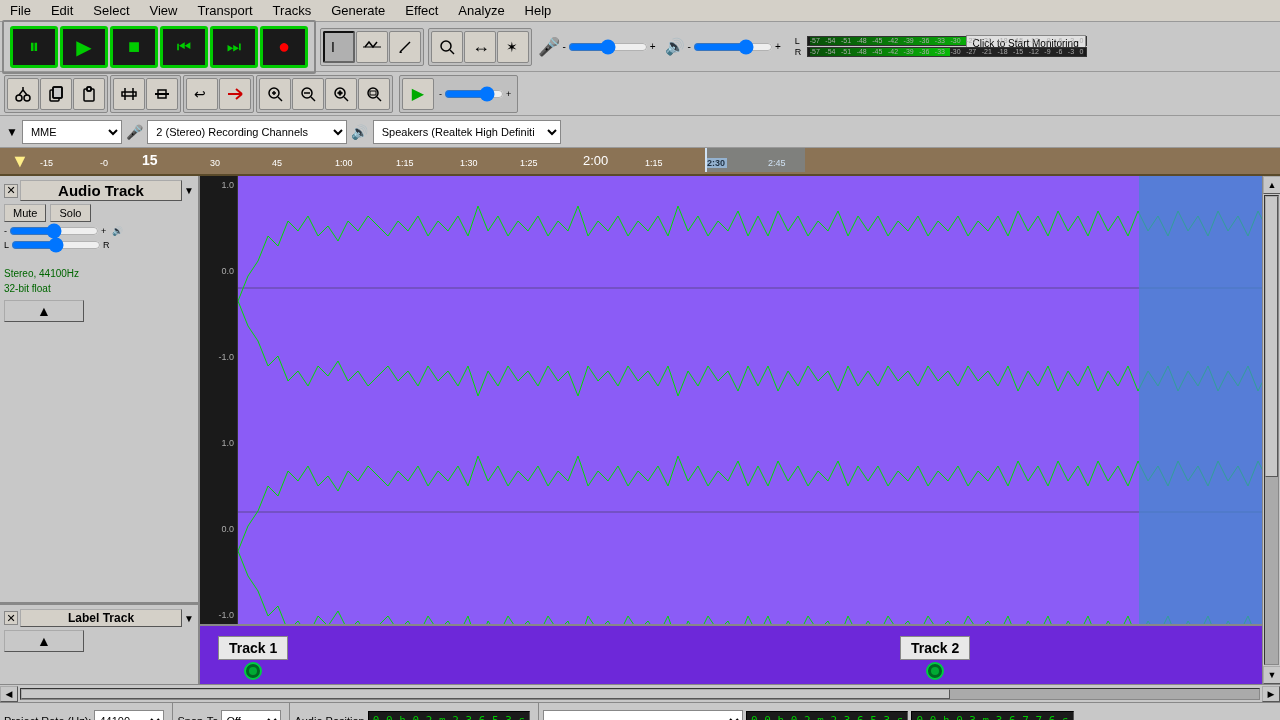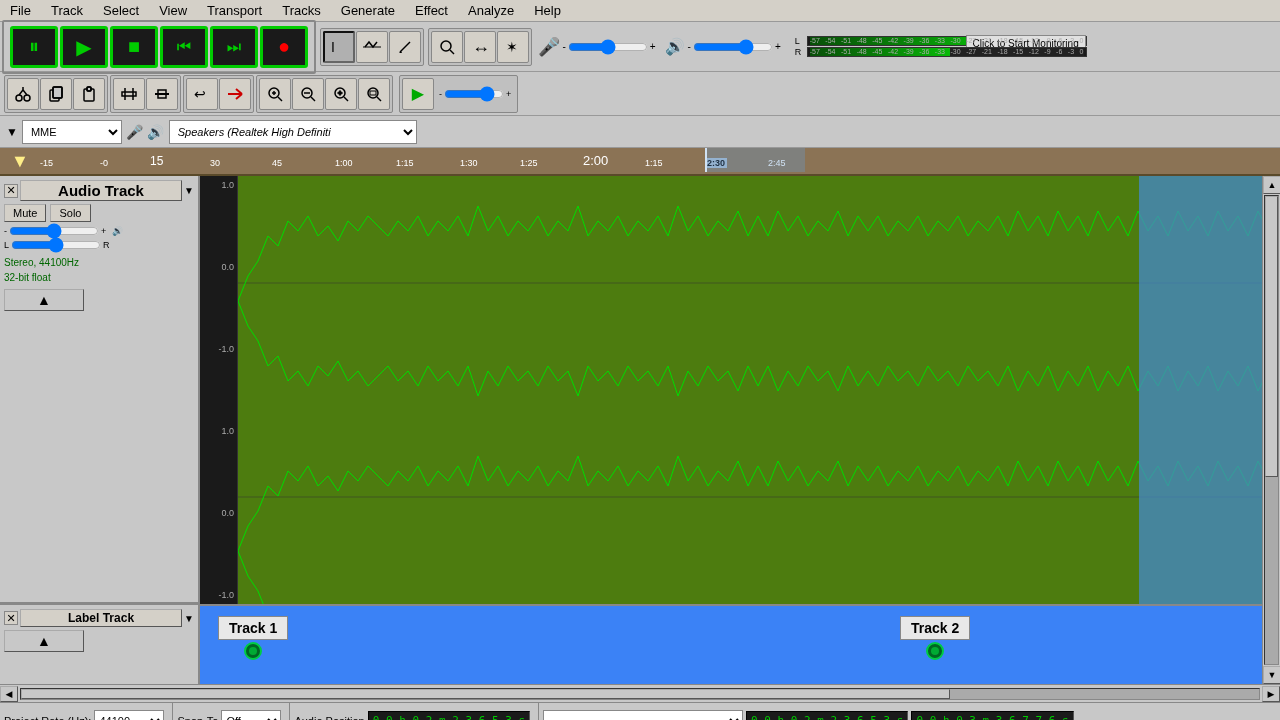--- a/index.html
+++ b/index.html
@@ -21,21 +21,21 @@
     #timeline-ruler { background: #8b7355; height: 28px; position: relative; border-bottom: 2px solid #5a4a2a; display: flex; align-items: center; }
 
     
     #status-bar { background: #c8c8c8; border-top: 1px solid #888; height: 36px; display: flex; align-items: center; padding: 0 4px; gap: 6px; }
   </style>
 </head>
 <body>
 
 <div id="menubar">
   <div class="menu-item">File</div>
-  <div class="menu-item">Track</div>
+  <div class="menu-item">Edit</div>
   <div class="menu-item">Select</div>
   <div class="menu-item">View</div>
   <div class="menu-item">Transport</div>
   <div class="menu-item">Tracks</div>
   <div class="menu-item">Generate</div>
   <div class="menu-item">Effect</div>
   <div class="menu-item">Analyze</div>
   <div class="menu-item">Help</div>
 </div>
 
@@ -267,37 +267,40 @@
     </div>
   </div>
 </div>
 
 <div id="device-toolbar">
   <span style="font-size:12px;">▼</span>
   <select class="device-select" style="width:100px;">
     <option>MME</option>
   </select>
   <span style="font-size:14px;">🎤</span>
+  <select class="device-select" style="width:200px;">
+    <option>2 (Stereo) Recording Channels</option>
+  </select>
   <span style="font-size:14px;">🔊</span>
-  <select class="device-select" style="width:248px;font-style:italic;">
+  <select class="device-select" style="width:188px;">
     <option>Speakers (Realtek High Definiti</option>
   </select>
 </div>
 
 <div id="timeline-ruler" style="position:relative; background:#8b7355; height:28px; border-bottom:2px solid #5a4a2a; display:flex; align-items:flex-end; padding-bottom:2px;">
 
   <div style="width:40px; display:flex; align-items:center; justify-content:center; flex-shrink:0;">
     <span style="color:#ffee88; font-size:18px; cursor:pointer;">▼</span>
   </div>
 
   <div style="flex:1; position:relative; height:100%; overflow:hidden;">
     <div style="position:absolute; bottom:2px; left:0; right:0; display:flex; align-items:flex-end;">
       <div style="position:absolute; left:0px; bottom:2px; color:#fff; font-size:9px;">-15</div>
       <div style="position:absolute; left:60px; bottom:2px; color:#fff; font-size:9px;">-0</div>
-      <div style="position:absolute; left:110px; bottom:2px; color:#fff; font-size:12px;">15</div>
+      <div style="position:absolute; left:102px; bottom:2px; color:#fff; font-size:14px;font-weight:bold;">15</div>
       <div style="position:absolute; left:170px; bottom:2px; color:#fff; font-size:9px;">30</div>
       <div style="position:absolute; left:232px; bottom:2px; color:#fff; font-size:9px;margin-top:16px;">45</div>
       <div style="position:absolute; left:295px; bottom:2px; color:#fff; font-size:9px;">1:00</div>
       <div style="position:absolute; left:356px; bottom:2px; color:#fff; font-size:9px;">1:15</div>
       <div style="position:absolute; left:420px; bottom:2px; color:#fff; font-size:9px;">1:30</div>
       <div style="position:absolute; left:480px; bottom:2px; color:#fff; font-size:9px;">1:25</div>
       <div style="position:absolute; left:543px; bottom:2px; color:#fff; font-size:13px;">2:00</div>
       <div style="position:absolute; left:605px; bottom:2px; color:#fff; font-size:9px;">1:15</div>
       <div style="position:absolute; left:665px; bottom:2px; color:#fff; font-size:9px; font-weight:bold; background:#aabbcc; padding:0 2px; color:#000;">2:30</div>
       <div style="position:absolute; left:728px; bottom:2px; color:#fff; font-size:9px;">2:45</div>
@@ -330,40 +333,40 @@
         <span style="font-size:9px;">-</span>
         <input type="range" min="0" max="100" value="50" style="width: 90px; cursor: pointer; height: 12px;">
         <span style="font-size:9px;">+</span>
         <span style="font-size:9px; margin-left:4px;">🔊</span>
       </div>
       <div style="display:flex; align-items:center; gap:2px; margin-bottom:4px;">
         <span style="font-size:9px;">L</span>
         <input type="range" min="-100" max="100" value="0" style="width: 90px; cursor: pointer; height: 12px;">
         <span style="font-size:9px;">R</span>
       </div>
-      <div style="font-size:10px; color:#006600; line-height:1.5;">
+      <div style="font-size:10px; color:#006600; line-height:1.5;margin-top:11px;">
         <div>Stereo, 44100Hz</div>
         <div>32-bit float</div>
       </div>
       <button style="background:#c8c8c8; border:1px outset #aaa; padding:2px 16px; font-size:14px; cursor:pointer; margin-top:4px; width:80px; align-self:flex-start;">▲</button>
     </div>
 
     <div style="height:80px; background:#c8c8c8; border-right:2px solid #888; border-top:1px solid #888; padding:4px;">
       <div style="display:flex; align-items:center; gap:2px; margin-bottom:3px;">
         <span style="font-size:11px; cursor:pointer; border:1px solid #888; background:#d4d0c8; width:14px; height:14px; display:flex; align-items:center; justify-content:center;">✕</span>
         <button style="background:#d4d0c8; border:1px outset #aaa; padding:1px 6px; font-size:12px; font-weight:bold; cursor:pointer; flex:1;">Label Track</button>
         <span style="font-size:10px; cursor:pointer;">▼</span>
       </div>
       <button style="background:#c8c8c8; border:1px outset #aaa; padding:2px 16px; font-size:14px; cursor:pointer; width:80px;">▲</button>
     </div>
   </div>
 
   <div style="flex:1; display:flex; flex-direction:column; overflow:hidden; position:relative;">
 
-    <div style="flex:1; background:#4d7c0f; position:relative; overflow:hidden; display:flex;">
+    <div style="flex:1; background:#8b5cf6; position:relative; overflow:hidden; display:flex;">
 
       <div style="width:38px; background:#1a1a1a; border-right:1px solid #333; display:flex; flex-direction:column; justify-content:space-between; padding:4px 0; flex-shrink:0;">
         <span style="font-size:9px; color:#aaa; text-align:right; padding-right:3px;">1.0</span>
         <span style="font-size:9px; color:#aaa; text-align:right; padding-right:3px;">0.0</span>
         <span style="font-size:9px; color:#aaa; text-align:right; padding-right:3px;">-1.0</span>
         <span style="font-size:9px; color:#aaa; text-align:right; padding-right:3px;">1.0</span>
         <span style="font-size:9px; color:#aaa; text-align:right; padding-right:3px;">0.0</span>
         <span style="font-size:9px; color:#aaa; text-align:right; padding-right:3px;">-1.0</span>
       </div>
 
@@ -382,21 +385,21 @@
             <line x1="0" y1="75%" x2="100%" y2="75%" stroke="#333" stroke-width="0.5"></line>
             <polyline points="0,375 10,350 20,335 30,310 40,320 50,295 60,305 70,290 80,310 90,300 100,315 110,295 120,305 130,290 140,300 150,310 160,295 170,305 180,290 190,310 200,295 210,305 220,290 230,310 240,280 250,305 260,290 270,310 280,295 290,305 300,290 310,310 320,295 330,305 340,280 350,310 360,295 370,305 380,290 390,310 400,295 410,305 420,290 430,310 440,280 450,305 460,290 470,310 480,295 490,305 500,285 510,310 520,290 530,310 540,285 550,305 560,290 570,310 580,295 590,305 600,285 610,310 620,290 630,305 640,290 650,310 660,295 670,305 680,290 690,310 700,295 710,305 720,290 730,310 740,295 750,305 760,290 770,310 780,285 790,305 800,290 810,310 820,285 830,305 840,290 850,310 860,285 870,305 880,290 890,310 900,285 910,305 920,290 930,310 940,285 950,305 960,290 970,310 980,285 990,305 1000,290 1010,310 1020,285 1030,305 1040,290 1050,310 1060,285 1070,305 1080,290 1090,310 1100,285 1110,305 1120,290 1130,310 1140,285 1150,305 1160,290 1170,310 1180,285 1190,305 1200,290" stroke="#00dd00" stroke-width="1" fill="none"></polyline>
             <polyline points="0,375 10,400 20,415 30,440 40,430 50,455 60,445 70,460 80,440 90,450 100,435 110,455 120,445 130,460 140,450 150,440 160,455 170,445 180,460 190,440 200,455 210,445 220,460 230,440 240,470 250,445 260,460 270,440 280,455 290,445 300,460 310,440 320,455 330,445 340,470 350,440 360,455 370,445 380,460 390,440 400,455 410,445 420,460 430,440 440,470 450,445 460,460 470,440 480,455 490,445 500,465 510,440 520,460 530,440 540,465 550,445 560,460 570,440 580,455 590,445 600,465 610,440 620,460 630,445 640,460 650,440 660,455 670,445 680,460 690,440 700,455 710,445 720,460 730,440 740,455 750,445 760,460 770,440 780,465 790,445 800,460 810,440 820,465 830,445 840,460 850,440 860,465 870,445 880,460 890,440 900,465 910,445 920,460 930,440 940,465 950,445 960,460 970,440 980,465 990,445 1000,460 1010,440 1020,465 1030,445 1040,460 1050,440 1060,465 1070,445 1080,460 1090,440 1100,465 1110,445 1120,460 1130,440 1140,465 1150,445 1160,460 1170,440 1180,465 1190,445 1200,460" stroke="#00dd00" stroke-width="1" fill="none"></polyline>
           </g>
         </svg>
 
         <div style="position:absolute; top:0; right:0; width:12%; height:100%; background:#4488cc; opacity:0.75;"></div>
       </div>
     </div>
 
-    <div style="height:80px; background:#3b82f6; border-top:2px solid #888; position:relative;">
+    <div style="height:60px; background:#6d28d9; border-top:2px solid #888; position:relative;">
 
       <div style="position:absolute; left:18px; top:10px; display:flex; flex-direction:column; align-items:center;">
         <div style="background:#e8e8e8; border:1px solid #888; padding:3px 10px; font-size:14px; font-weight:bold; color:#000; cursor:text;">Track 1</div>
         <div style="width:18px; height:18px; border:2px solid #00cc44; background:#006622; border-radius:50%; display:flex; align-items:center; justify-content:center; cursor:pointer; margin-top:2px;">
           <svg width="12" height="12" viewBox="0 0 12 12">
               <circle cx="6" cy="6" r="4" fill="#00aa33"></circle>
             </svg>
         </div>
       </div>
 

